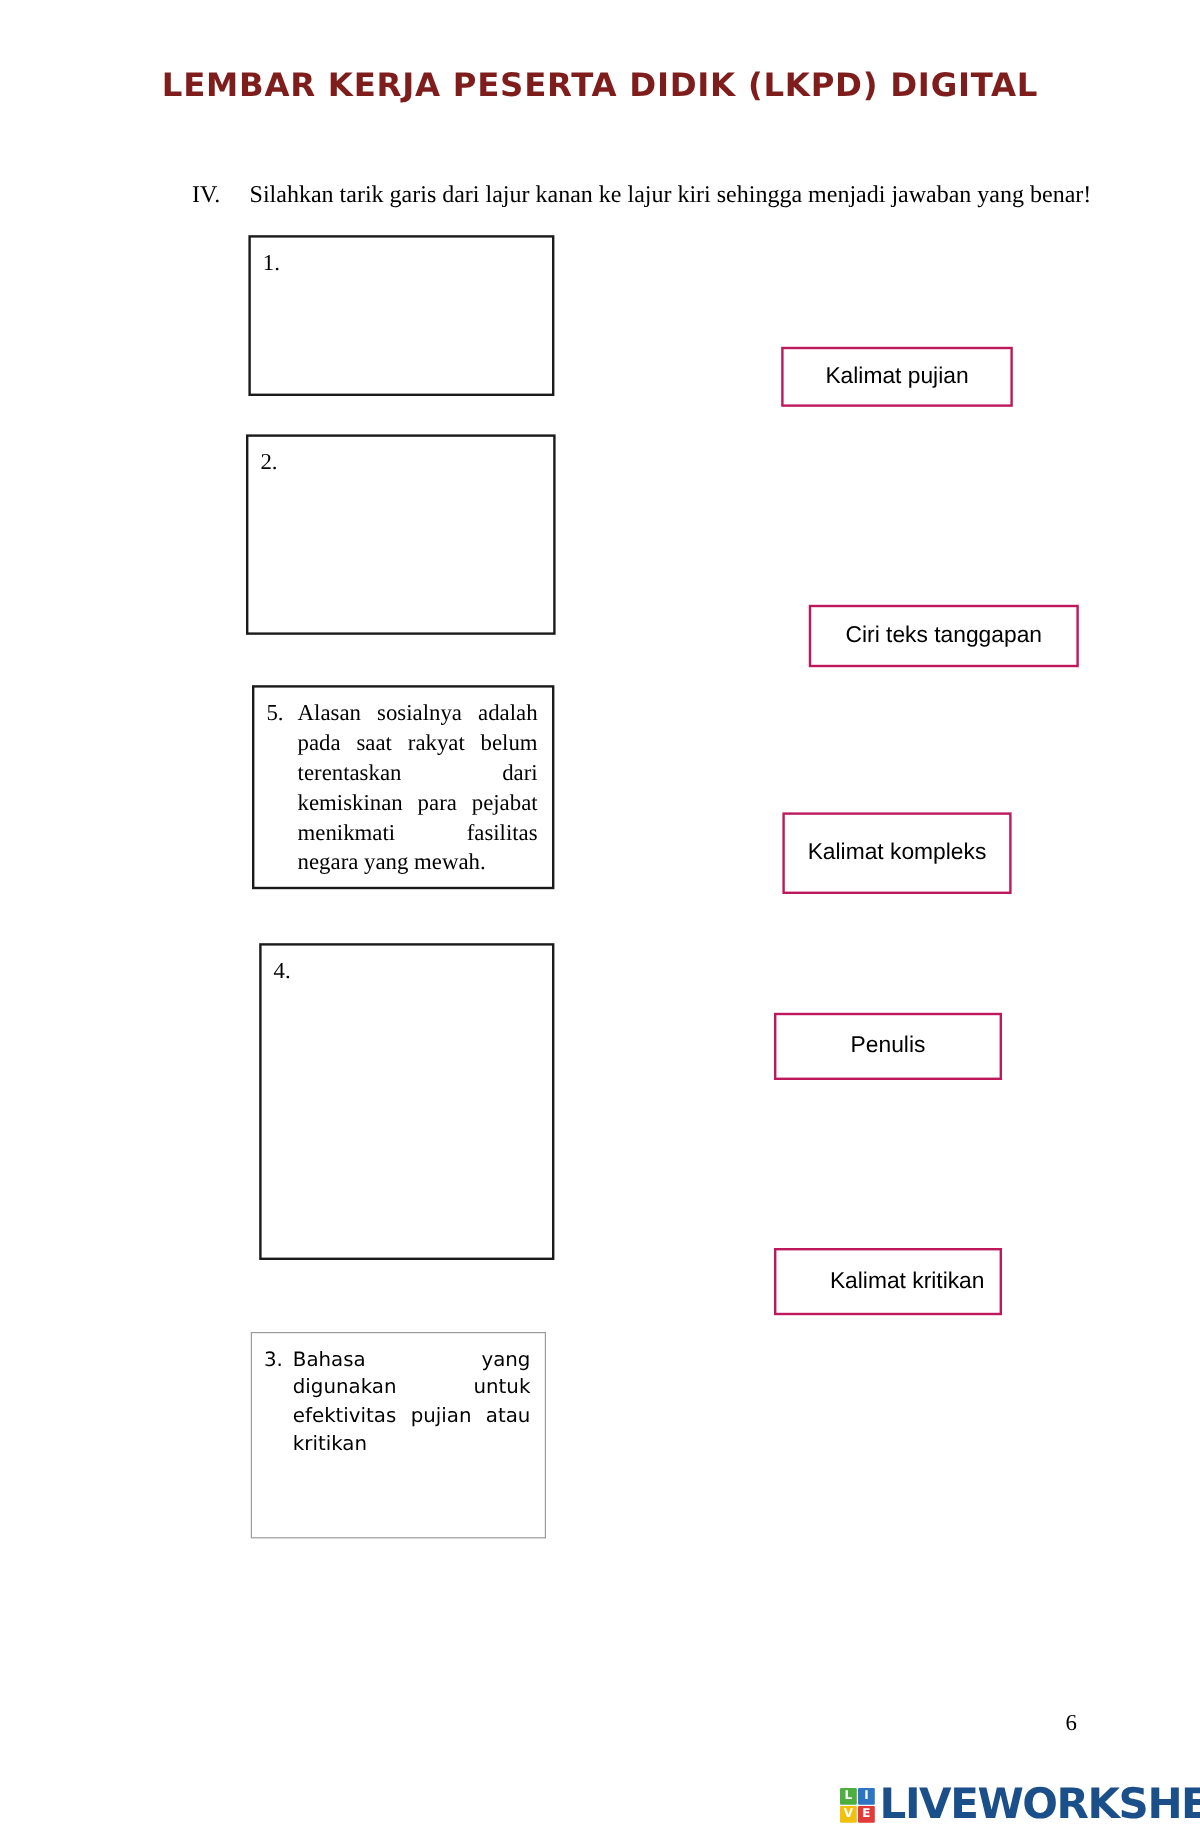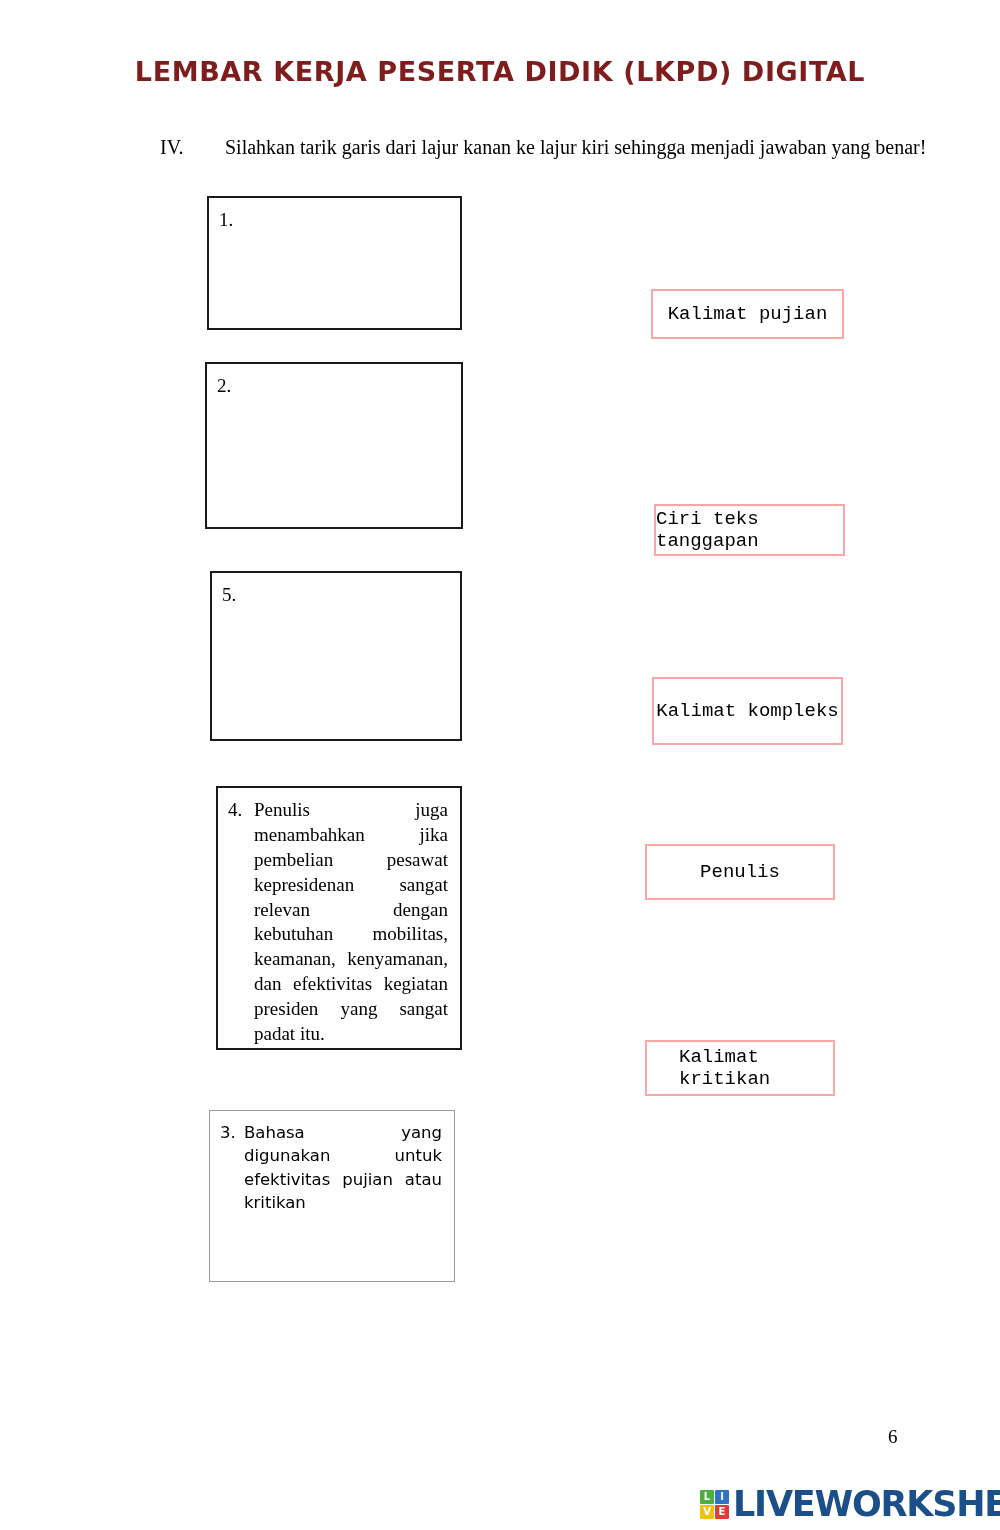--- a/index.html
+++ b/index.html
@@ -26,26 +26,25 @@
     font-family: "DejaVu Sans", sans-serif;
     font-size: 27px;
     font-weight: 700;
     letter-spacing: 0.6px;
     color: #7f1d1d;
   }
 
   
   .instruction {
     position: absolute;
-    top: 136px;
+    top: 151px;
     left: 160px;
     width: 800px;
     display: flex;
     align-items: flex-end;
-    gap: 17px;
   }
   .instruction .numeral {
     width: 48px;
     flex: 0 0 48px;
     font-size: 20px;
     font-family: "Liberation Serif", serif;
   }
   .instruction .text {
     font-size: 20px;
     font-family: "Liberation Serif", serif;
@@ -103,29 +102,29 @@
   #stmt-2 { left: 205px; top: 362px;  width: 258px; height: 167px; }
   #stmt-5 { left: 210px; top: 571px;  width: 252px; height: 170px; }
   #stmt-4 { left: 216px; top: 786px;  width: 246px; height: 264px; }
   #stmt-3 { left: 209px; top: 1110px; width: 246px; height: 172px; }
 
   
   .ans-box {
     position: absolute;
     box-sizing: border-box;
     background: #ffffff;
-    border: 2px solid #fca5a5;
+    border: 2px solid #be185d;
     display: flex;
     align-items: center;
     justify-content: center;
-    font-family: Liberation Mono, monospace;
+    font-family: Liberation Sans, sans-serif;
     font-size: 19px;
   }
   #ans-1 { left: 651px; top: 289px;  width: 193px; height: 50px; }
-  #ans-2 { left: 654px; top: 504px;  width: 191px; height: 52px; }
+  #ans-2 { left: 674px; top: 504px;  width: 225px; height: 52px; }
   #ans-3 { left: 652px; top: 677px;  width: 191px; height: 68px; text-align: right; }
   #ans-4 { left: 645px; top: 844px;  width: 190px; height: 56px; }
   #ans-5 { left: 645px; top: 1040px; width: 190px; height: 56px; padding-left: 32px; }
 
   
   .page-number {
     position: absolute;
     left: 888px;
     top: 1426px;
     font-size: 19px;
@@ -185,27 +184,27 @@
 
 <div class="stmt-box" id="stmt-2">
   <div class="stmt-row">
     <span class="stmt-num">2.</span>
   </div>
 </div>
 
 <div class="stmt-box" id="stmt-5">
   <div class="stmt-row">
     <span class="stmt-num">5.</span>
+    <span class="stmt-text">Alasan sosialnya adalah pada saat rakyat belum terentaskan dari kemiskinan para pejabat menikmati fasilitas negara yang mewah.</span>
   </div>
 </div>
 
 <div class="stmt-box" id="stmt-4">
   <div class="stmt-row">
     <span class="stmt-num">4.</span>
-    <span class="stmt-text">Penulis juga menambahkan jika pembelian pesawat kepresidenan sangat relevan dengan kebutuhan mobilitas, keamanan, kenyamanan, dan efektivitas kegiatan presiden yang sangat padat itu.</span>
   </div>
 </div>
 
 <div class="stmt-box thin sans" id="stmt-3">
   <div class="stmt-row">
     <span class="stmt-num">3.</span>
     <span class="stmt-text">Bahasa yang digunakan untuk efektivitas pujian atau kritikan</span>
   </div>
 </div>
 

